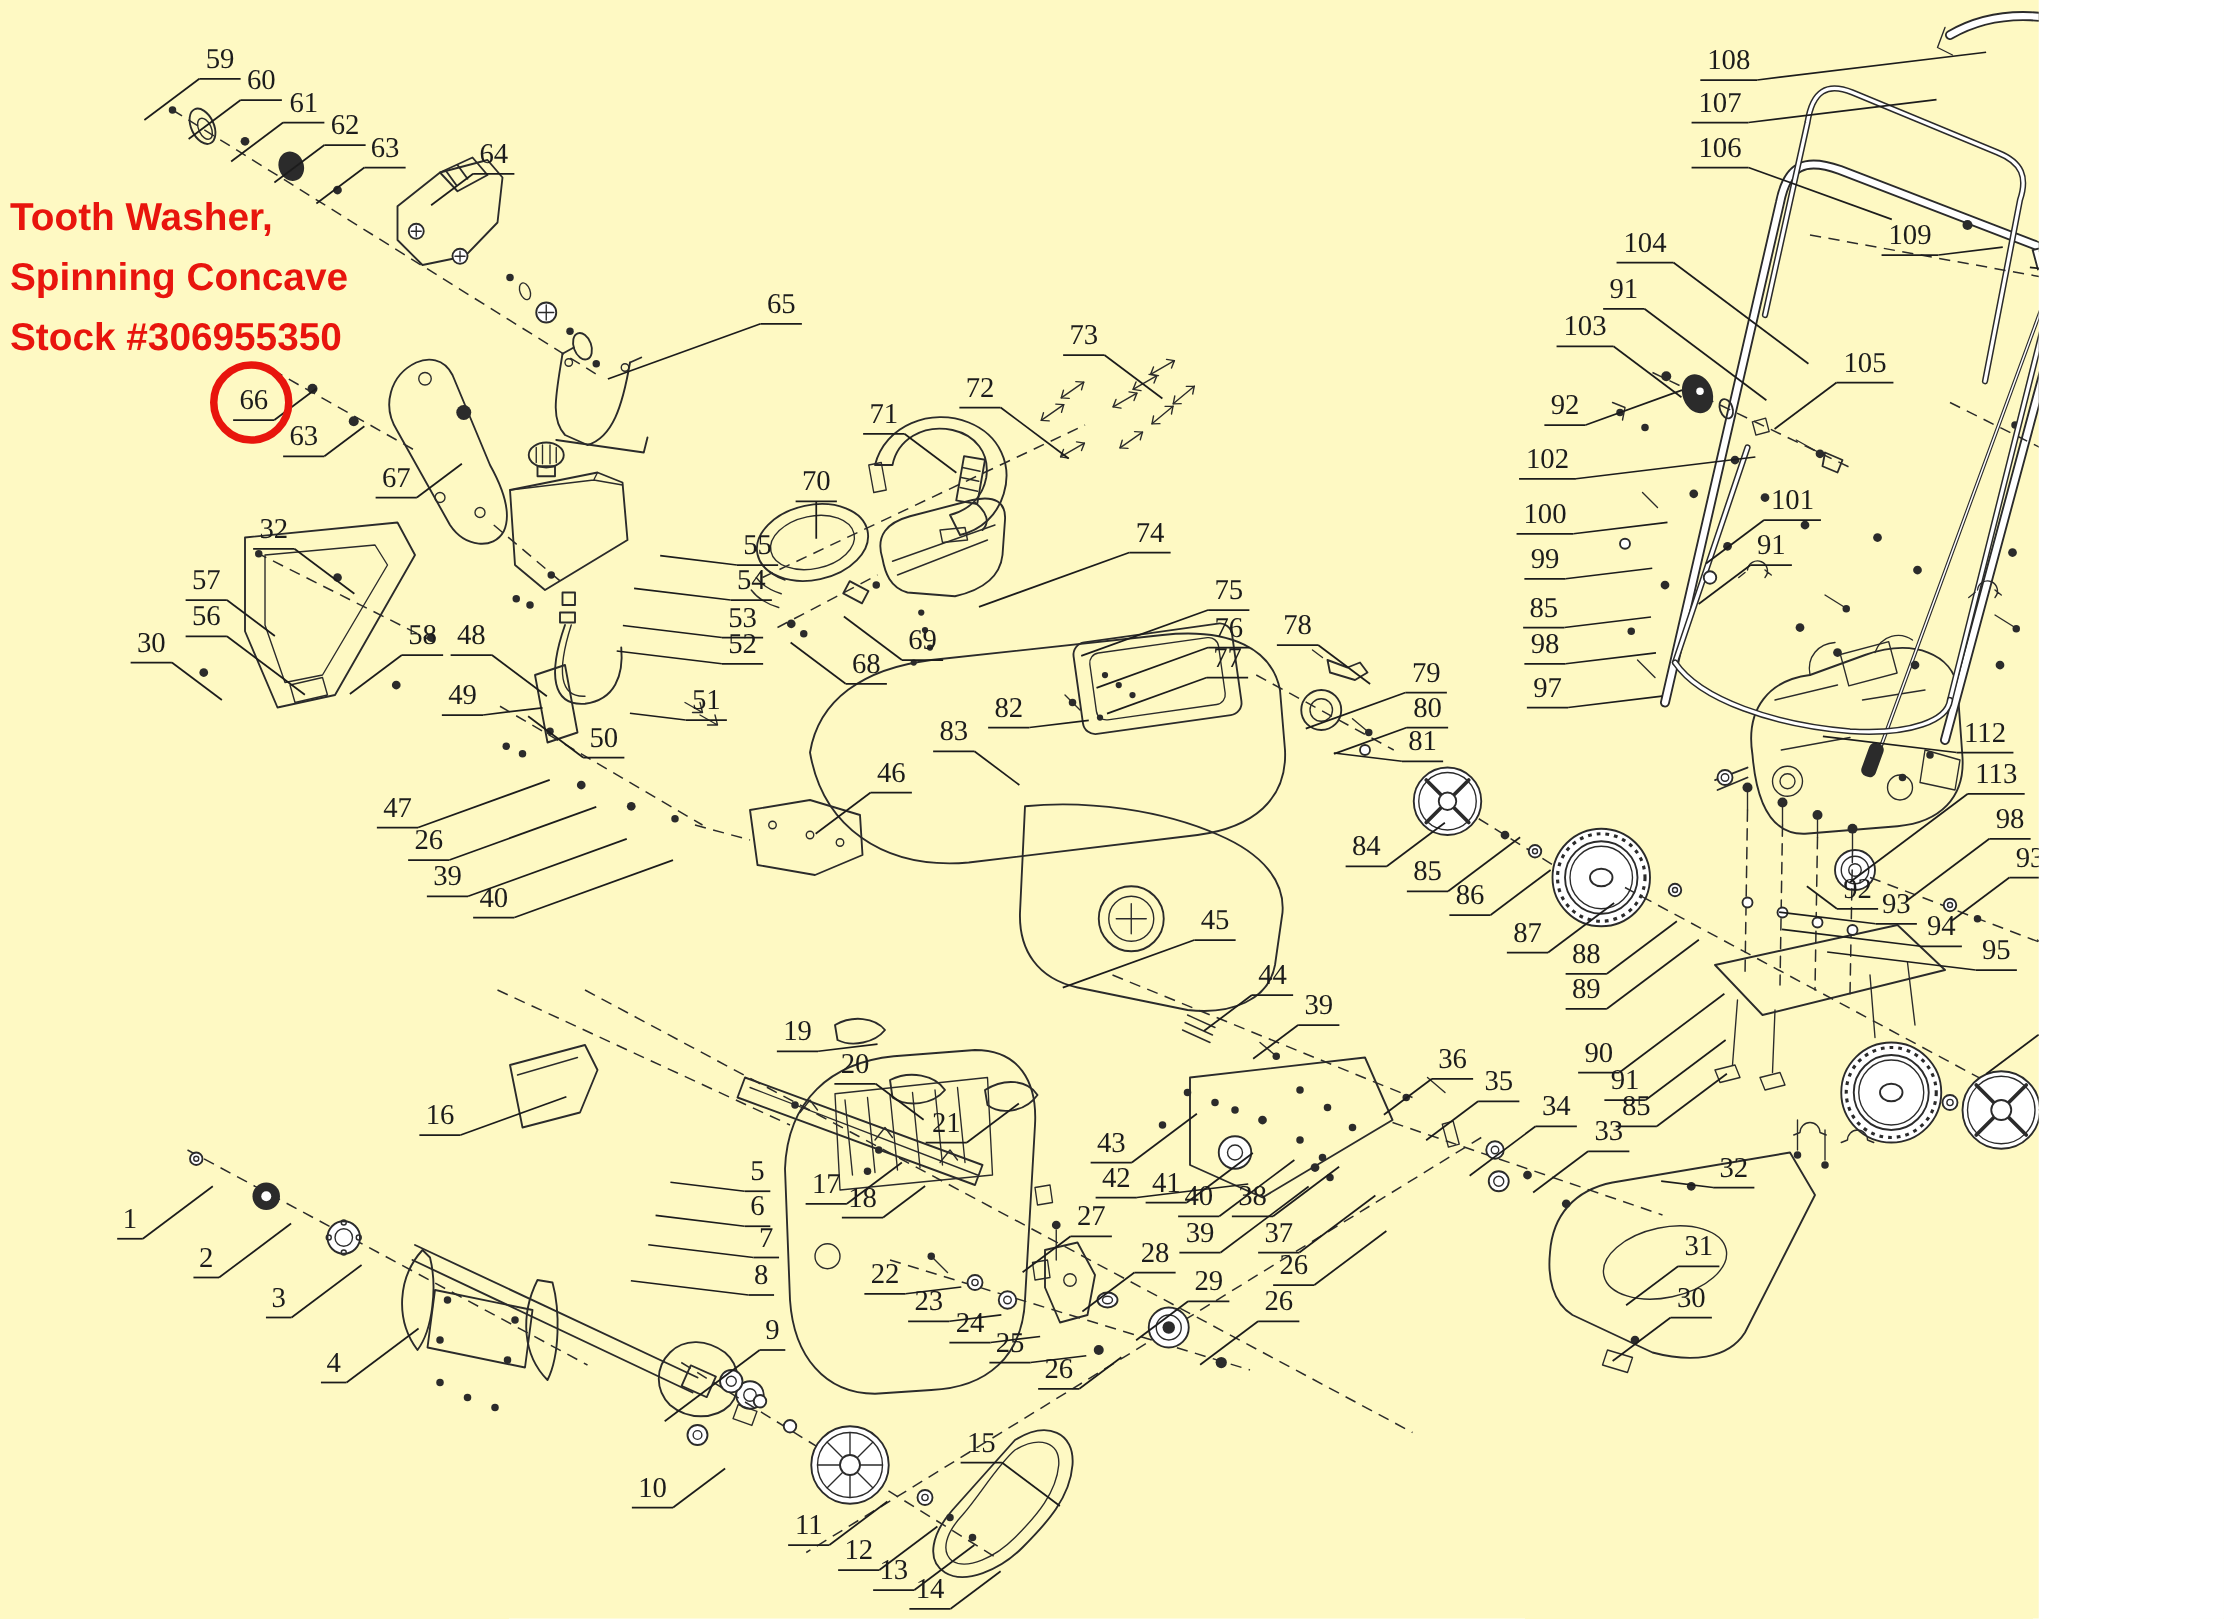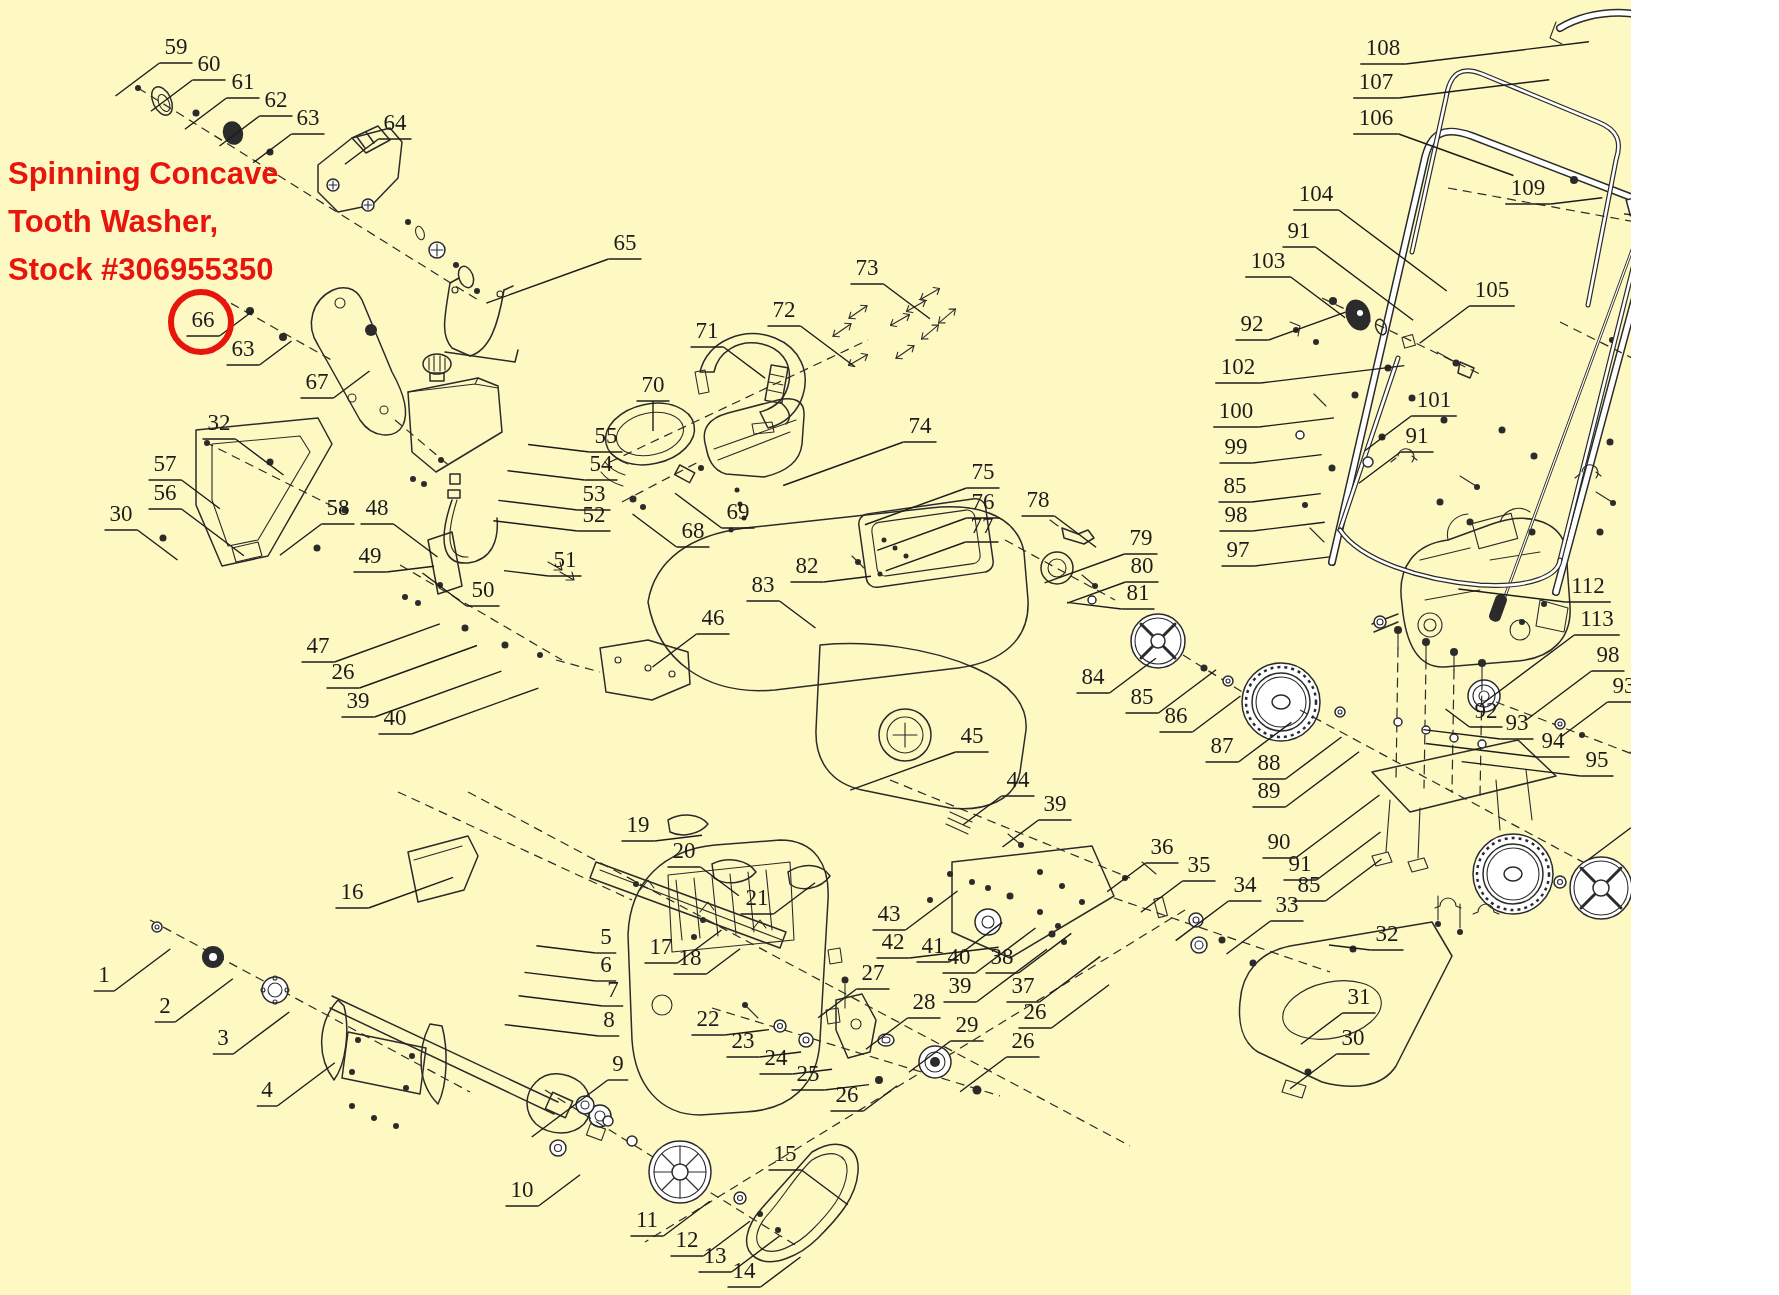--- a/index.html
+++ b/index.html
@@ -1139,18 +1139,18 @@
         <line x1="1580.5" y1="776" x2="1613.5" y2="776" class="pln"></line>
         <line x1="1580.5" y1="776" x2="1461.7" y2="761.6" class="pln"></line>
       </g>
     </svg>
 
 <svg width="1779" height="1295" viewBox="0 0 1779 1295">
   <circle id="highlight-circle" fill="none" cx="201" cy="322" r="30" stroke="#e8150d" stroke-width="6"></circle>
 </svg>
 
 <div class="note" style="color: rgb(232, 21, 13);">
+  <div>Tooth Washer,</div>
   <div>Spinning Concave</div>
-  <div>Tooth Washer,</div>
   <div>Stock #306955350</div>
 </div>
 
 </div>
 
 </body></html>

